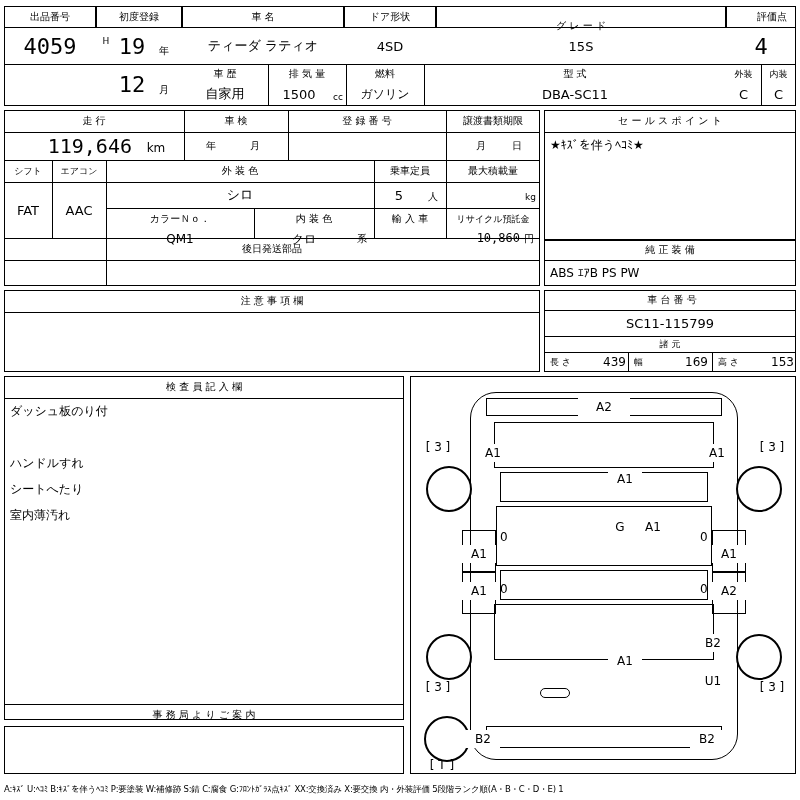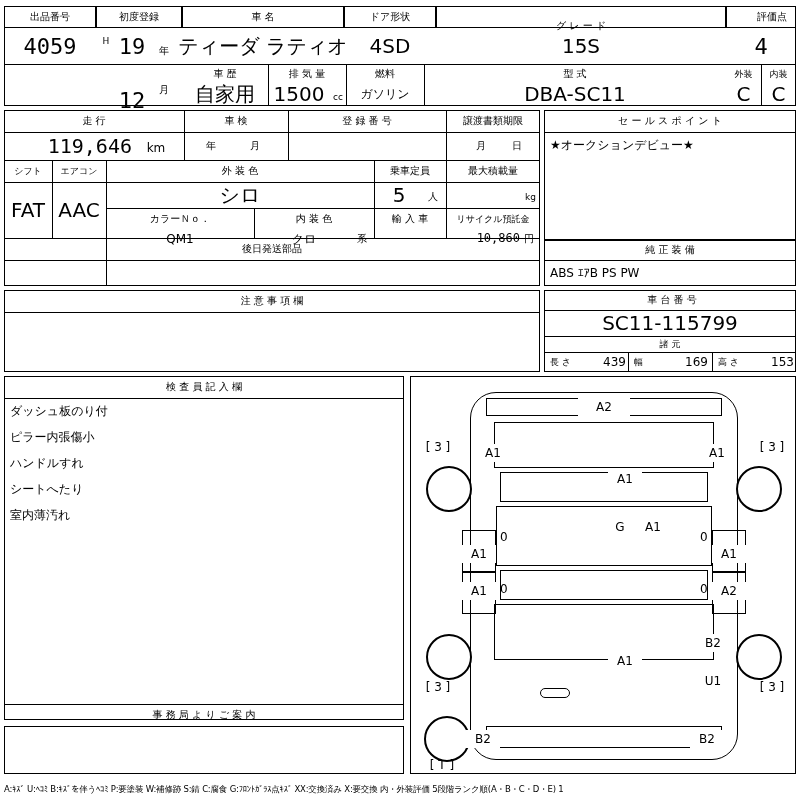--- a/index.html
+++ b/index.html
@@ -9,21 +9,21 @@
     font-family:"DejaVu Sans","Liberation Sans",sans-serif;
     color:#000;
     -webkit-font-smoothing:none;
   }
   .sheet{position:relative;width:800px;height:800px;box-sizing:border-box;}
   .bx{position:absolute;box-sizing:border-box;border:1px solid #000;}
   .lbl{position:absolute;box-sizing:border-box;display:flex;align-items:center;justify-content:center;white-space:nowrap;}
   .sm{font-size:10px;}
   .xs{font-size:9px;}
   .md{font-size:12px;}
-  .lg{font-size:20px;text-align:right;}
+  .lg{font-size:13px;text-align:right;}
   .xl{font-size:20px;}
   .big{font-size:22px;}
   .l{justify-content:flex-start;}
   .r{justify-content:flex-end;}
   .mono{font-family:"DejaVu Sans Mono","Liberation Mono",monospace;}
   .ln{position:absolute;background:#000;}
   .vline{width:1px;}
   .hline{height:1px;}
   .wheel{position:absolute;border:2px solid #000;border-radius:50%;box-sizing:border-box;}
   .rect{position:absolute;border:1.5px solid #000;box-sizing:border-box;}
@@ -61,21 +61,21 @@
   <div class="lbl lg" style="left:436px;top:28px;width:290px;height:36px;">15S</div>
 
   <div class="bx" style="left:726px;top:6px;width:70px;height:22px;"></div>
   <div class="lbl sm" style="left:726px;top:6px;width:92px;height:22px;">評価点</div>
   <div class="lbl big mono" style="left:726px;top:28px;width:70px;height:36px;">4</div>
 
   <div class="ln hline" style="left:4px;top:64px;width:792px;"></div>
   <div class="bx" style="left:96px;top:64px;width:86px;height:20px;border:none;"></div>
   <div class="ln hline" style="left:182px;top:64px;width:544px;"></div>
 
-  <div class="lbl big mono" style="left:110px;top:80px;width:44px;height:40px;">12</div>
+  <div class="lbl big mono" style="left:110px;top:64px;width:44px;height:40px;">12</div>
   <div class="lbl sm" style="left:155px;top:80px;width:18px;height:20px;">月</div>
 
   <div class="lbl sm" style="left:182px;top:64px;width:86px;height:20px;">車 歴</div>
   <div class="lbl lg" style="left:182px;top:82px;width:86px;height:24px;">自家用</div>
   <div class="ln vline" style="left:268px;top:64px;height:42px;"></div>
   <div class="lbl sm" style="left:268px;top:64px;width:78px;height:20px;">排 気 量</div>
   <div class="lbl lg" style="left:268px;top:82px;width:62px;height:24px;">1500</div>
   <div class="lbl xs" style="left:330px;top:90px;width:16px;height:14px;">cc</div>
   <div class="ln vline" style="left:346px;top:64px;height:42px;"></div>
   <div class="lbl sm" style="left:346px;top:64px;width:78px;height:20px;">燃料</div>
@@ -153,34 +153,33 @@
   <div class="ln hline" style="left:4px;top:260px;width:536px;"></div>
 
   <div class="bx" style="left:4px;top:290px;width:536px;height:82px;border-width:1.5px;"></div>
   <div class="lbl sm" style="left:4px;top:290px;width:536px;height:22px;">注 意 事 項 欄</div>
   <div class="ln hline" style="left:4px;top:312px;width:536px;"></div>
 
   <div class="bx" style="left:4px;top:376px;width:400px;height:344px;border-width:1.5px;"></div>
   <div class="lbl sm" style="left:4px;top:376px;width:400px;height:22px;">検 査 員 記 入 欄</div>
   <div class="ln hline" style="left:4px;top:398px;width:400px;"></div>
   <div class="lbl md l" style="left:10px;top:398px;width:380px;height:26px;">ダッシュ板のり付</div>
-  <div class="lbl md l" style="left:10px;top:424px;width:380px;height:26px;">ピラー内張傷小</div>
   <div class="lbl md l" style="left:10px;top:450px;width:380px;height:26px;">ハンドルすれ</div>
   <div class="lbl md l" style="left:10px;top:476px;width:380px;height:26px;">シートへたり</div>
   <div class="lbl md l" style="left:10px;top:502px;width:380px;height:26px;">室内薄汚れ</div>
 
   <div class="ln hline" style="left:4px;top:704px;width:400px;"></div>
   <div class="lbl sm" style="left:4px;top:704px;width:400px;height:22px;">事 務 局 よ り ご 案 内</div>
 
   <div class="bx" style="left:4px;top:726px;width:400px;height:48px;border-width:1.5px;"></div>
 
   <div class="bx" style="left:544px;top:110px;width:252px;height:130px;border-width:1.5px;"></div>
   <div class="lbl sm" style="left:544px;top:110px;width:252px;height:22px;text-align:center;">セ ー ル ス ポ イ ン ト</div>
   <div class="ln hline" style="left:544px;top:132px;width:252px;"></div>
-  <div class="lbl md l" style="left:550px;top:132px;width:246px;height:26px;">★オークションデビュー★</div>
+  <div class="lbl md l" style="left:550px;top:132px;width:246px;height:26px;">★ｷｽﾞを伴うﾍｺﾐ★</div>
 
   <div class="ln hline" style="left:544px;top:240px;width:252px;"></div>
   <div class="lbl sm" style="left:544px;top:240px;width:252px;height:20px;">純 正 装 備</div>
   <div class="bx" style="left:544px;top:240px;width:252px;height:46px;border-width:1.5px;"></div>
   <div class="ln hline" style="left:544px;top:260px;width:252px;"></div>
   <div class="lbl md l" style="left:550px;top:260px;width:246px;height:26px;">ABS ｴｱB PS PW</div>
 
   <div class="bx" style="left:544px;top:290px;width:252px;height:82px;border-width:1.5px;"></div>
   <div class="lbl sm" style="left:544px;top:290px;width:256px;height:20px;">車 台 番 号</div>
   <div class="ln hline" style="left:544px;top:310px;width:252px;"></div>

